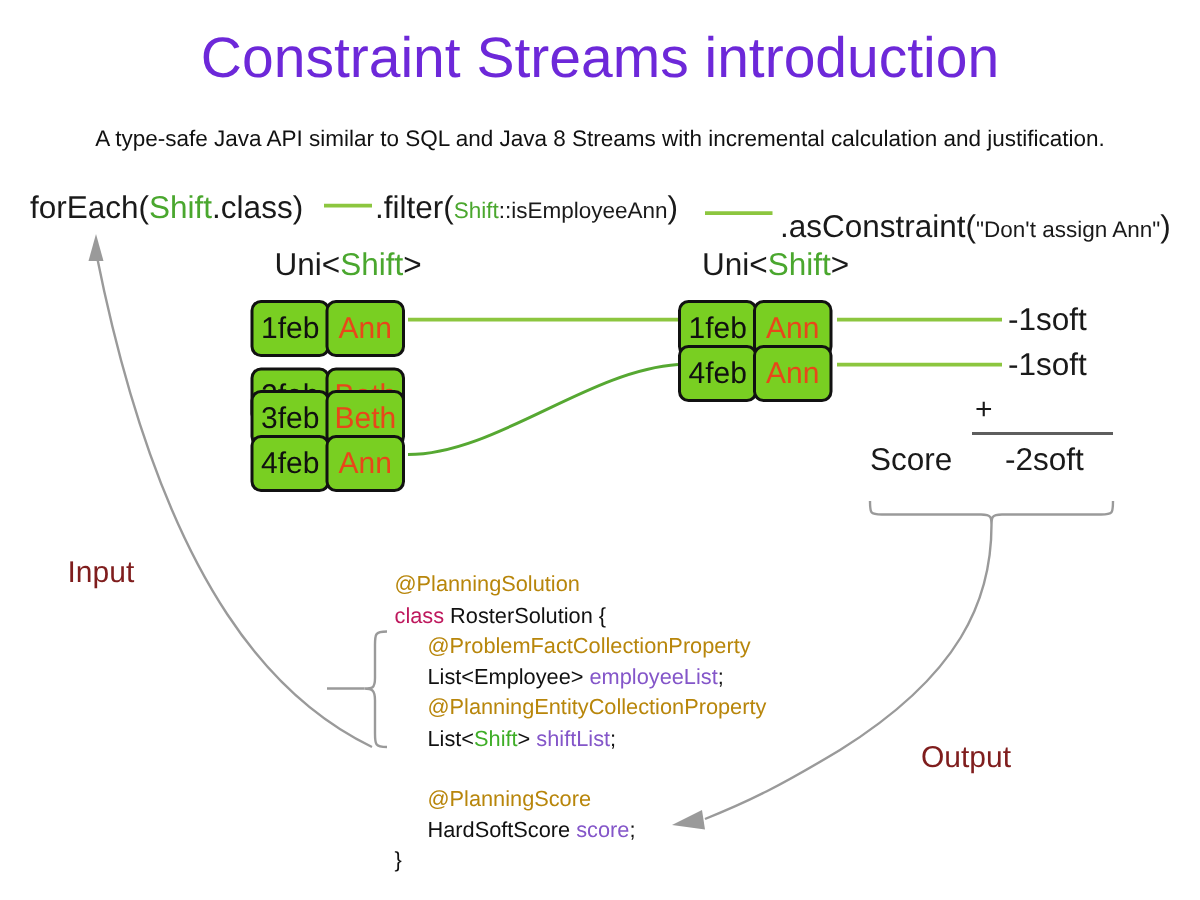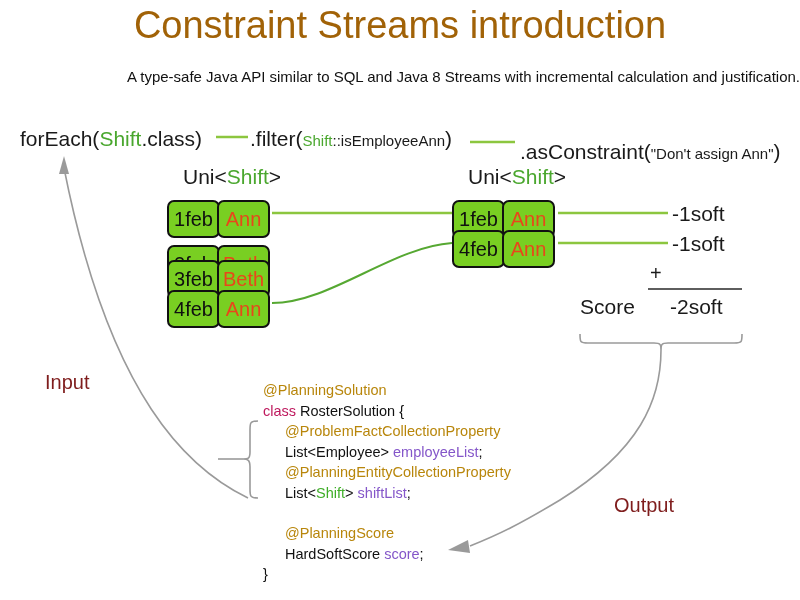--- a/index.html
+++ b/index.html
@@ -12,30 +12,30 @@
     overflow: hidden;
     font-family: "Liberation Sans", sans-serif;
     color: #000000;
   }
   #stage { position: absolute; inset: 0; }
 
   .abs { position: absolute; }
 
   
   #title {
-    left: 0; right: 0; top: 4px;
+    left: 0; right: 0; top: 18px;
     text-align: center;
     font-size: 38px;
     font-weight: 400;
     letter-spacing: 0px;
-    color: #a16207;
+    color: #6d28d9;
   }
   #subtitle {
-    left: 0; right: 0; top: 68px;
-    text-align: right;
+    left: 0; right: 0; top: 84px;
+    text-align: center;
     font-size: 15px;
     font-weight: 400;
     color: #111111;
   }
 
   
   #wires {
     position: absolute; left: 0; top: 0;
     width: 800px; height: 600px;
     pointer-events: none;

